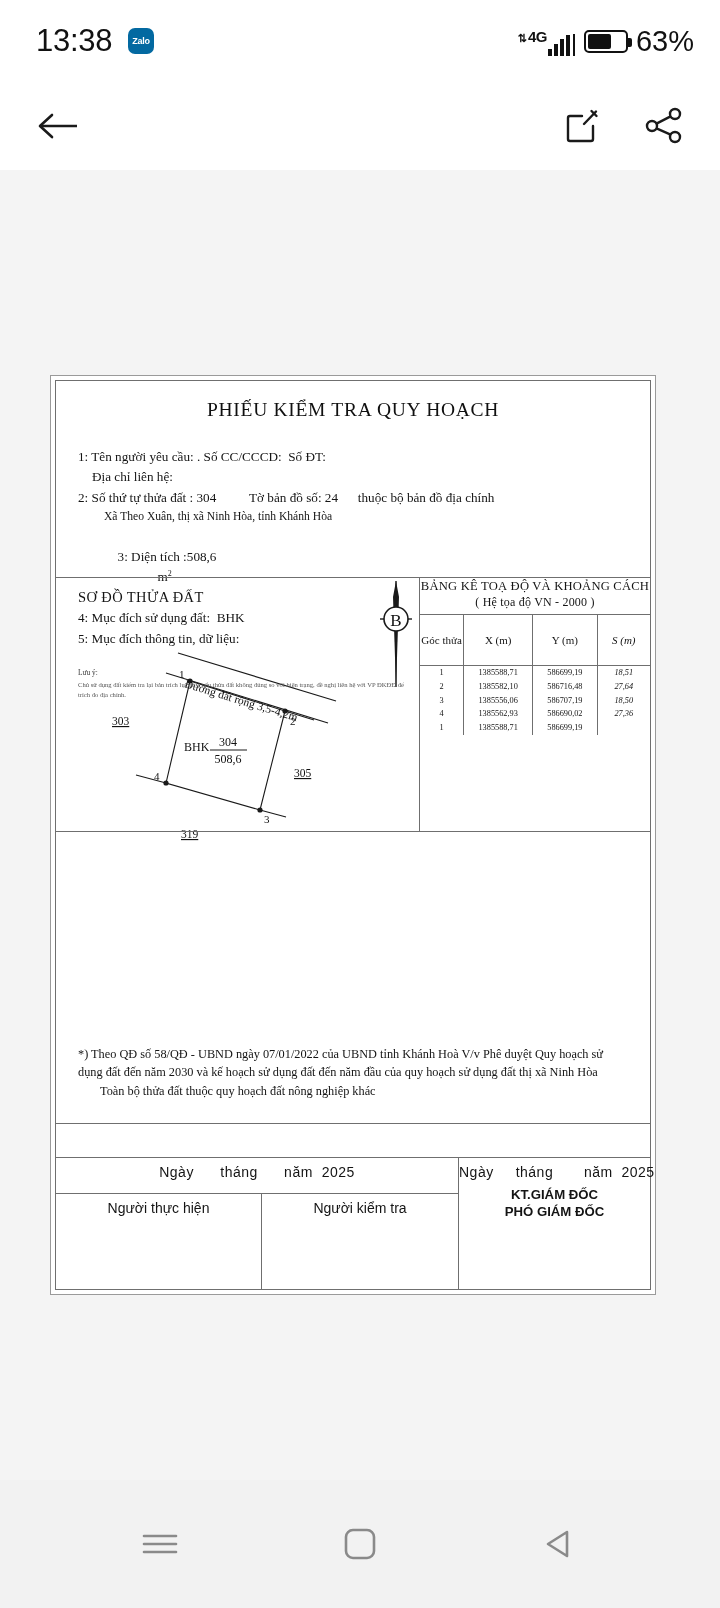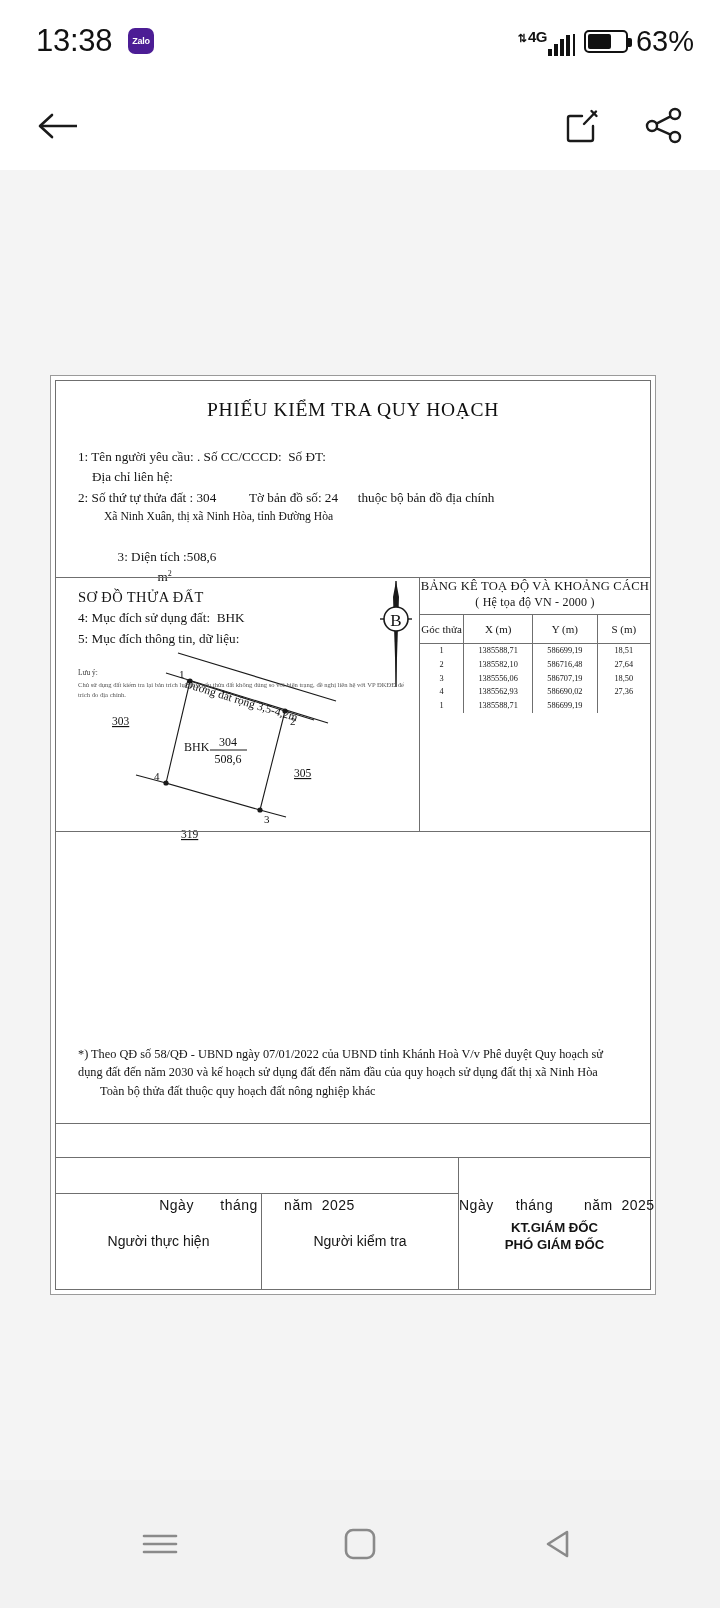--- a/index.html
+++ b/index.html
@@ -22,21 +22,21 @@
     display: flex; align-items: center;
     padding: 0 26px 0 36px;
     background: #ffffff;
   }
   .sb-clock {
     font-size: 31px; font-weight: 400; color: #111;
     letter-spacing: -0.3px;
   }
   .sb-zalo {
     width: 26px; height: 26px; margin-left: 16px;
-    background: #4c1d95; border-radius: 7px;
+    background: #0369a1; border-radius: 7px;
     color: #fff; font-size: 9px; font-weight: 700;
     display: flex; align-items: center; justify-content: center;
     letter-spacing: -0.2px;
   }
   .sb-right {
     margin-left: auto; display: flex; align-items: center; gap: 6px;
   }
   .sb-net { display: flex; align-items: flex-end; height: 30px; }
   .sb-4g {
     font-size: 15px; font-weight: 700; color: #111;
@@ -132,25 +132,25 @@
   }
   .coord .cap {
     text-align: center; font-size: 12.6px; line-height: 1.25;
     padding-top: 2px; letter-spacing: 0.2px;
   }
   .coord .cap .l2 { font-size: 12px; }
   .coord table {
     width: 100%; border-collapse: collapse; margin-top: 4px;
   }
   .coord th {
-    font-weight: 400; font-size: 11px; padding: 8px 0;
+    font-weight: 400; font-size: 11px; padding: 19px 0;
     border-top: 1px solid #6f6f6f; border-bottom: 1px solid #6f6f6f;
     border-right: 1px solid #6f6f6f;
   }
-  .coord th:last-child, .coord td:last-child { border-right: none; }
+  .coord th:last-child, .coord td:last-child { border-right: none; font-style: italic; }
   .coord td {
     font-size: 8.3px; text-align: center; padding: 2.4px 0;
     border-right: 1px solid #6f6f6f;
   }
   .coord col.c1 { width: 19%; }
   .coord col.c2 { width: 30%; }
   .coord col.c3 { width: 28%; }
   .coord col.c4 { width: 23%; }
 
   .note {
@@ -169,21 +169,20 @@
   .plan p.i2 { padding-left: 22px; margin-top: 1px; }
 
   .sig { position: absolute; left: 0; right: 0; bottom: 0; height: 166px; }
   .sig .topline { position: absolute; left: 0; right: 0; top: 0; height: 1px; background: #6f6f6f; }
   .sig .rowline { position: absolute; left: 0; right: 0; top: 34px; height: 1px; background: #6f6f6f; }
   .sig .vsplit { position: absolute; top: 34px; bottom: 0; width: 1px; background: #6f6f6f; }
   .sig .underline2 { position: absolute; height: 1px; background: #6f6f6f; }
   .sig .cell {
     position: absolute; font-family: "Liberation Sans", sans-serif;
     text-align: center;
-    margin-top: 33px;
   }
   .sig .date { font-size: 14px; letter-spacing: 0.5px; white-space: pre; }
   .sig .role { font-size: 14px; margin-top: 6px; }
   .sig .role-b { font-size: 13.2px; font-weight: 700; line-height: 1.28; }
 
   
   .navbar {
     height: 128px; flex: 0 0 128px;
     background: #f2f2f2;
     display: flex; align-items: center; justify-content: space-around;
@@ -249,21 +248,21 @@
 
     <div class="doc-wrap">
       <div class="doc">
 
         <div class="doc-title">PHIẾU KIỂM TRA  QUY HOẠCH</div>
 
         <div class="meta">
           <div class="row">1: Tên người yêu cầu: . Số CC/CCCD:  Số ĐT:</div>
           <div class="row ind">Địa chỉ liên hệ:</div>
           <div class="row">2: Số thứ tự thửa đất : 304          Tờ bản đồ số: 24      thuộc bộ bản đồ địa chính</div>
-          <div class="row sub">Xã Ninh Xuân, thị xã Ninh Hòa, tỉnh Đường Hòa</div>
+          <div class="row sub">Xã Theo Xuân, thị xã Ninh Hòa, tỉnh Khánh Hòa</div>
           <div class="row">
             <span>3: Diện tích :508,6</span>
             <span style="padding-left:40px">m</span><sup>2</sup>
           </div>
           <div class="row">4: Mục đích sử dụng đất:  BHK</div>
           <div class="row">5: Mục đích thông tin, dữ liệu:</div>
         </div>
 
         <div class="hr-full" style="top:196px"></div>
 

